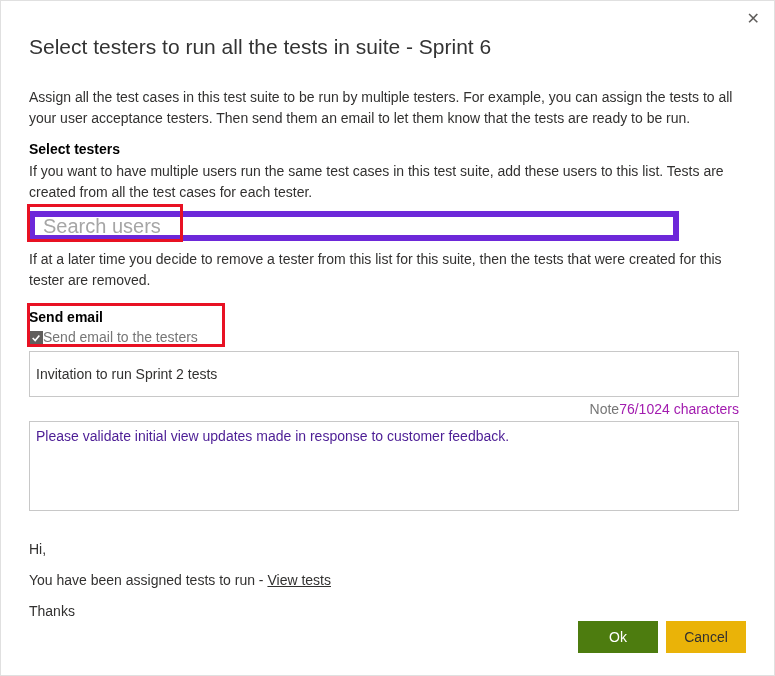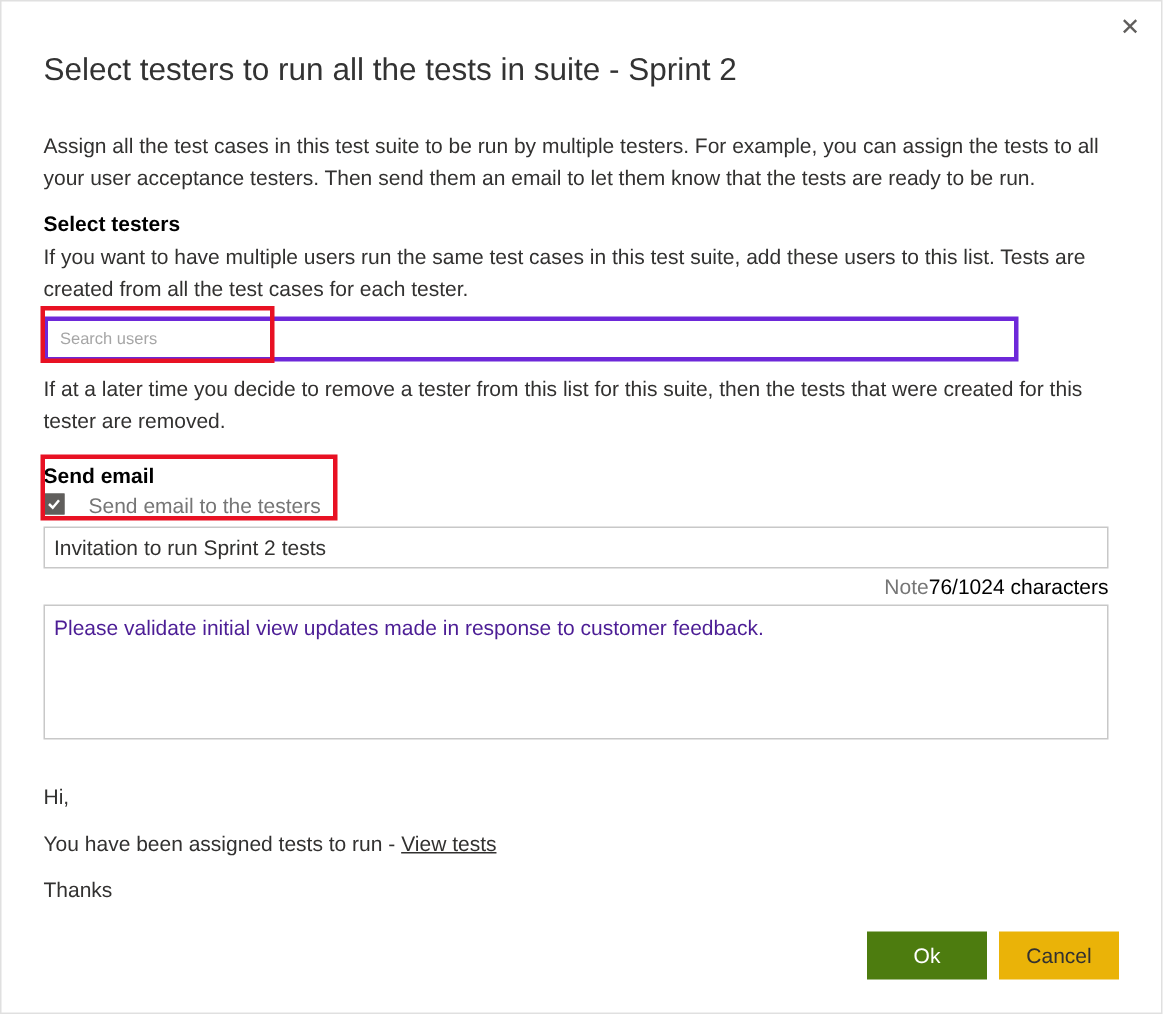--- a/index.html
+++ b/index.html
@@ -58,23 +58,23 @@
       line-height: 1.5;
       margin-bottom: 8px;
     }
     .search-wrapper {
       position: relative;
       margin-bottom: 8px;
     }
     .search-input {
       width: 650px;
       height: 30px;
-      border: 3px solid #6d28d9;
+      border: 6px solid #6d28d9;
       padding: 4px 8px;
-      font-size: 11px;
+      font-size: 20px;
       font-family: inherit;
       color: #323130;
     }
     .search-input::placeholder {
       color: #a6a6a6;
     }
     .highlight-search {
       position: absolute;
       top: -7px;
       left: -2px;
@@ -88,22 +88,22 @@
       color: #323130;
       line-height: 1.5;
       margin-bottom: 18px;
     }
     .send-email-section {
       position: relative;
       margin-bottom: 6px;
     }
     .checkbox-row {
       display: flex;
-      align-items: flex-start;
-      gap: 16px;
+      align-items: flex-end;
+      gap: 0;
       margin-bottom: 2px;
     }
     .checkbox {
       width: 14px;
       height: 14px;
       background: #605e5c;
       border: 1px solid #605e5c;
       display: inline-flex;
       align-items: center;
       justify-content: center;
@@ -129,37 +129,37 @@
       border: 3px solid #e81123;
       pointer-events: none;
     }
     .field-label {
       font-size: 14px;
       color: #767676;
       margin-bottom: 2px;
     }
     .subject-input {
       width: 710px;
-      height: 28px;
+      height: 46px;
       border: 1px solid #c8c8c8;
       padding: 4px 6px;
       font-size: 14px;
       font-family: inherit;
       color: #323130;
       margin-bottom: 4px;
     }
     .note-row {
       display: flex;
       justify-content: flex-end;
       width: 710px;
       margin-bottom: 2px;
     }
     .char-count {
       font-size: 14px;
-      color: #000000;
+      color: #a21caf;
     }
     .note-textarea {
       width: 710px;
       height: 90px;
       border: 1px solid #c8c8c8;
       padding: 6px;
       font-size: 14px;
       font-family: inherit;
       color: #4c1d95;
       resize: none;
@@ -200,21 +200,21 @@
     }
   </style>
 </head>
 <body>
 
 <div class="dialog">
   <button class="close-btn">
     <span>✕</span>
   </button>
 
-  <h1 class="title">Select testers to run all the tests in suite - Sprint 2</h1>
+  <h1 class="title">Select testers to run all the tests in suite - Sprint 6</h1>
 
   <p class="intro">Assign all the test cases in this test suite to be run by multiple testers. For example, you can assign the tests to all your user acceptance testers. Then send them an email to let them know that the tests are ready to be run.</p>
 
   <div class="section-header">Select testers</div>
   <p class="section-desc">If you want to have multiple users run the same test cases in this test suite, add these users to this list. Tests are created from all the test cases for each tester.</p>
 
   <div class="search-wrapper">
     <input type="text" class="search-input" placeholder="Search users" style="">
     <div class="highlight-search"></div>
   </div>

